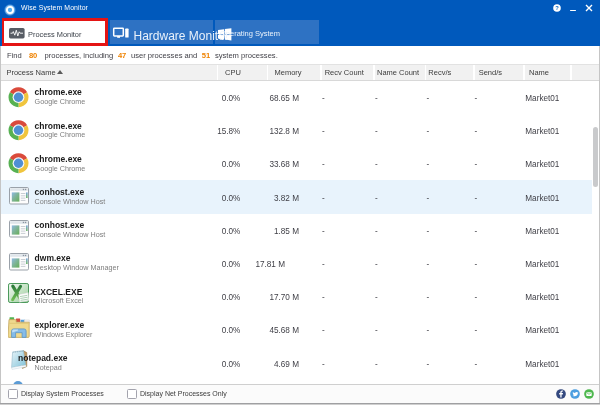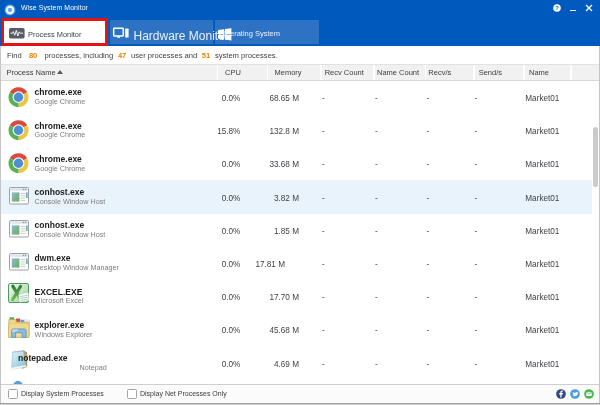--- a/index.html
+++ b/index.html
@@ -241,21 +241,21 @@
 <div class="val" style="left:426.5px;top:326.4px;">-</div>
 <div class="val" style="left:474.5px;top:326.4px;">-</div>
 <div class="val" style="left:525.3px;top:326.4px;">Market01</div>
 <svg class="abs" style="left:9.5px;top:349.6px" width="20" height="20" viewBox="0 0 20 20">
 <polygon points="13.2,0.6 16.8,2.6 16.8,16.5 12.4,18.5" fill="#c19a63" stroke="#8f7142" stroke-width="0.5"></polygon>
 <polygon points="2.6,1.9 13.4,0.6 15.8,15 1.6,17.6" fill="url(#npg)" stroke="#93b9ca" stroke-width="0.6"></polygon>
 <polygon points="1.6,17.6 15.8,15 16.2,16.7 2.1,19.4" fill="#fafdff" stroke="#b5c9d4" stroke-width="0.4"></polygon>
 <path d="M3.4 2.3 L13.2 1.1" stroke="#7e9eae" stroke-width="0.8" stroke-dasharray="0.9,0.9"></path>
 </svg>
 <div class="nm" style="left:18px;top:353.0px;">notepad.exe</div>
-<div class="ds" style="left:34.6px;top:362.7px;margin-left:45px;">Notepad</div>
+<div class="ds" style="left:34.6px;top:362.7px;">Notepad</div>
 <div class="val" style="right:359.6px;top:359.6px;">0.0%</div>
 <div class="val" style="right:301px;top:359.6px;">4.69 M</div>
 <div class="val" style="left:322px;top:359.6px;">-</div>
 <div class="val" style="left:375px;top:359.6px;">-</div>
 <div class="val" style="left:426.5px;top:359.6px;">-</div>
 <div class="val" style="left:474.5px;top:359.6px;">-</div>
 <div class="val" style="left:525.3px;top:359.6px;">Market01</div>
 <div class="abs" style="left:12.5px;top:380.6px;width:10px;height:10px;border-radius:50%;background:#5b9bd5;"></div>
 <div class="abs" style="left:593px;top:127px;width:5.2px;height:60px;border-radius:2.6px;background:#c9cacc;"></div>
 <div class="abs" style="left:0;top:383.5px;width:600px;height:21.5px;background:#fbfbfb;border-top:1px solid #cfcfcf;"></div>

